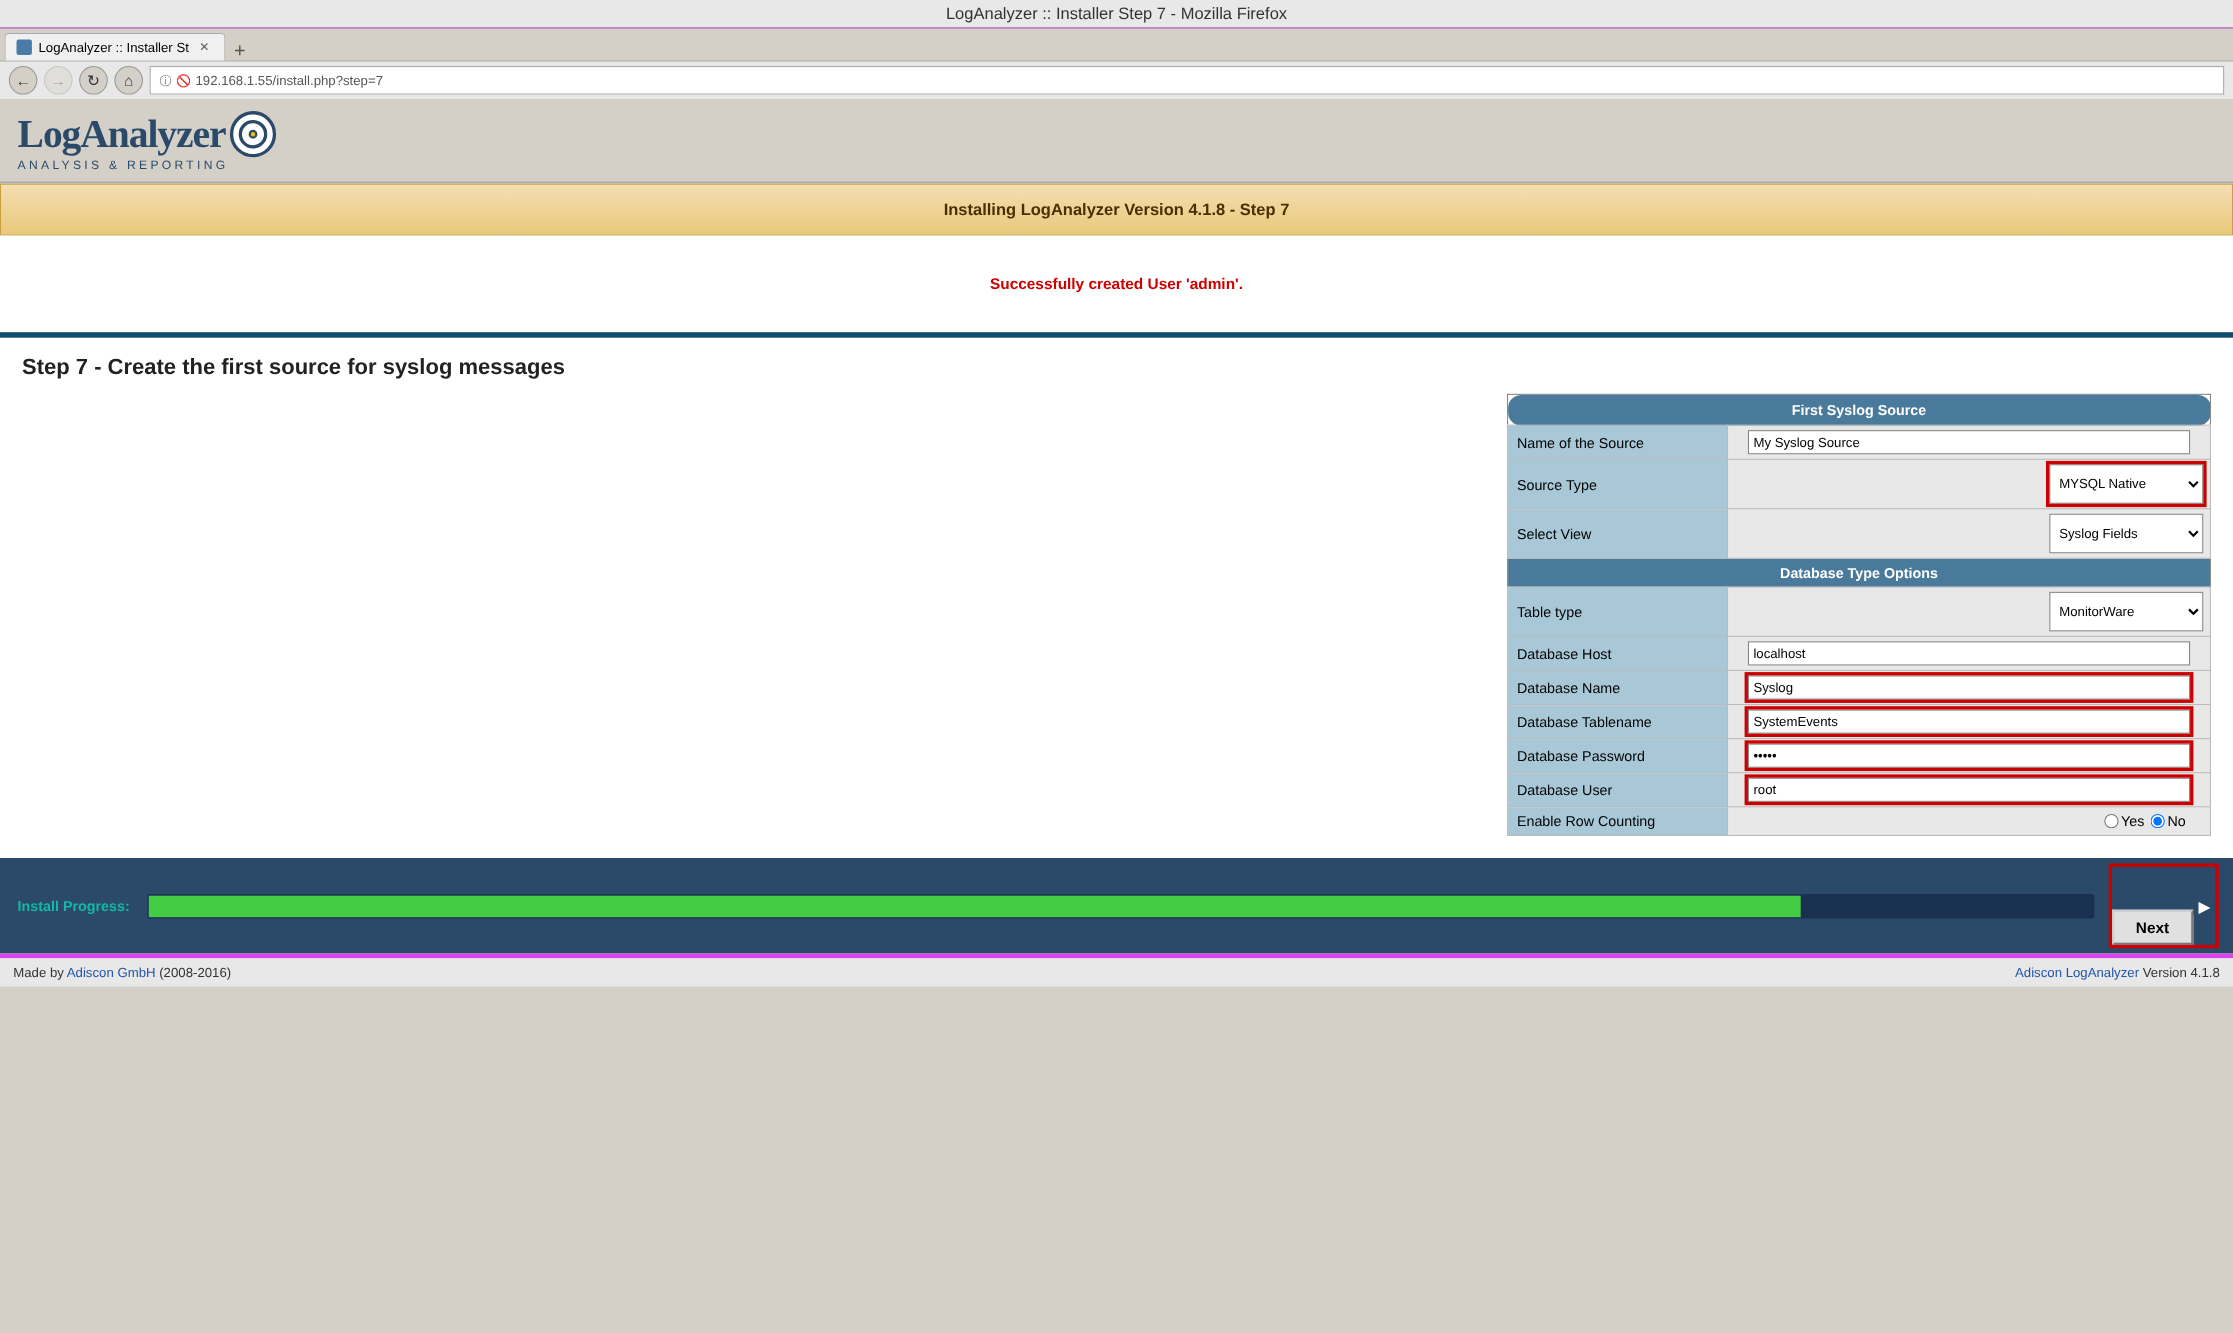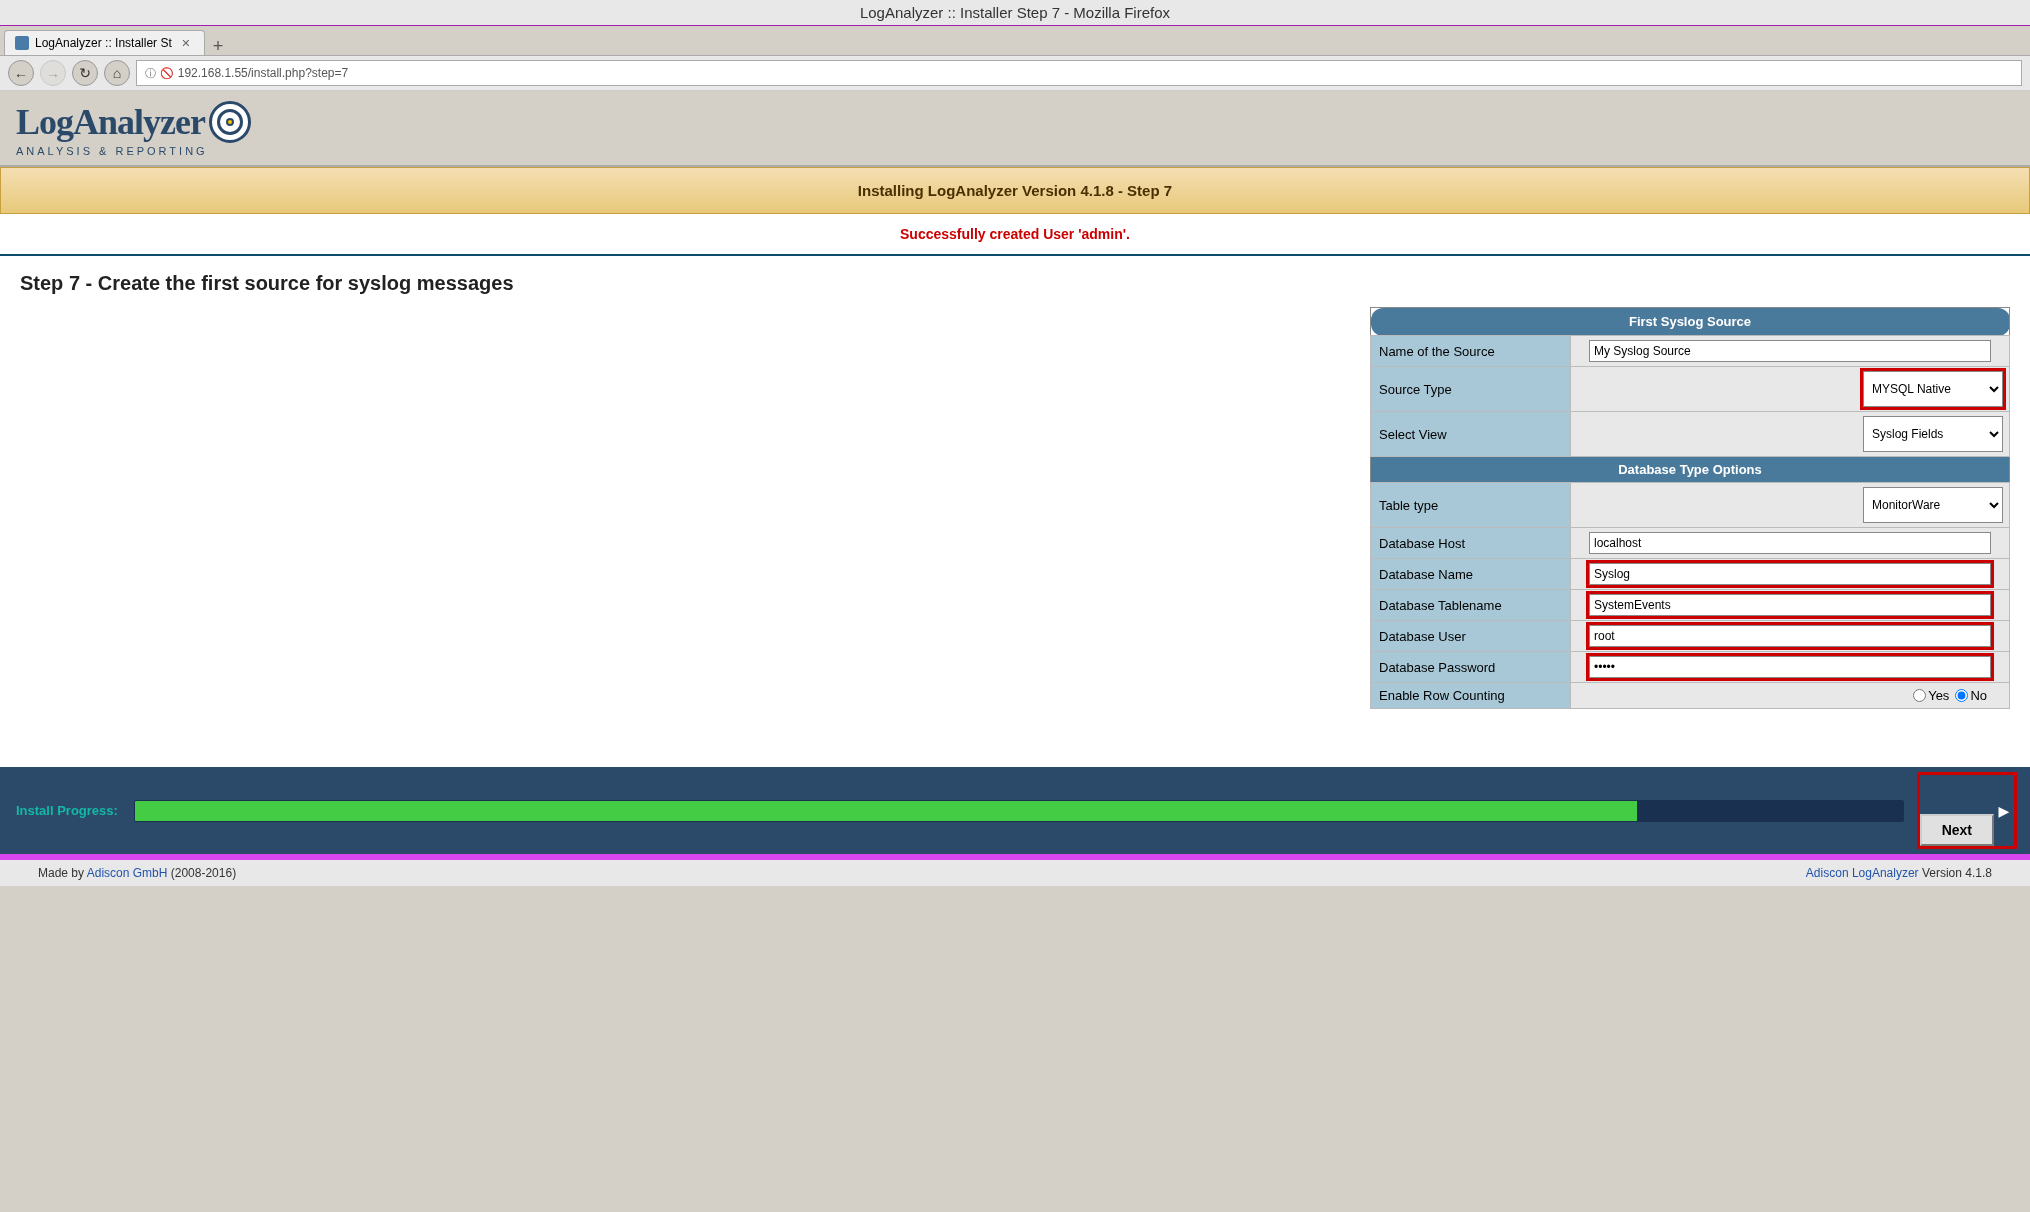--- a/index.html
+++ b/index.html
@@ -162,23 +162,23 @@
       margin: 0;
     }
     .step-banner-text {
       font-weight: bold;
       color: #4a3000;
       font-size: 15px;
     }
 
     
     .success-section {
-      padding: 12px;
+      padding: 36px;
       text-align: center;
-      border-bottom: 2px solid #0c4a6e;
+      border-bottom: 5px solid #0c4a6e;
     }
     .success-text {
       color: #cc0000;
       font-weight: bold;
       font-size: 14px;
     }
 
     
     .step-title {
       padding: 16px 20px 12px 20px;
@@ -316,24 +316,24 @@
       height: 100%;
       display: flex;
       align-items: center;
       justify-content: center;
       font-size: 14px;
     }
 
     
     .footer {
       background: #e8e8e8;
-      border-top: 6px solid #d946ef;
+      border-top: 4px solid #d946ef;
       display: flex;
       justify-content: space-between;
-      padding: 6px 38px;
+      padding: 6px 12px;
       font-size: 12px;
       color: #333;
     }
     .footer a {
       color: #2255aa;
       text-decoration: none;
     }
   </style>
 </head>
 <body>
@@ -459,30 +459,30 @@
         </tr>
 
         <tr class="form-row">
           <td class="label-cell">Database Tablename</td>
           <td class="value-cell">
             <input type="text" value="SystemEvents" class="highlight-red" style="">
           </td>
         </tr>
 
         <tr class="form-row">
+          <td class="label-cell">Database Password</td>
+          <td class="value-cell">
+            <input type="password" value="12345" class="highlight-red" style="">
+          </td>
+        </tr>
+
+        <tr class="form-row">
           <td class="label-cell">Database User</td>
           <td class="value-cell">
             <input type="text" value="root" class="highlight-red" style="">
-          </td>
-        </tr>
-
-        <tr class="form-row">
-          <td class="label-cell">Database Password</td>
-          <td class="value-cell">
-            <input type="password" value="12345" class="highlight-red" style="">
           </td>
         </tr>
 
         <tr class="form-row">
           <td class="label-cell">Enable Row Counting</td>
           <td class="value-cell">
             <div class="radio-group">
               <label>
                 <input type="radio" name="row_counting" value="yes" style="">
                 <span>Yes</span>

